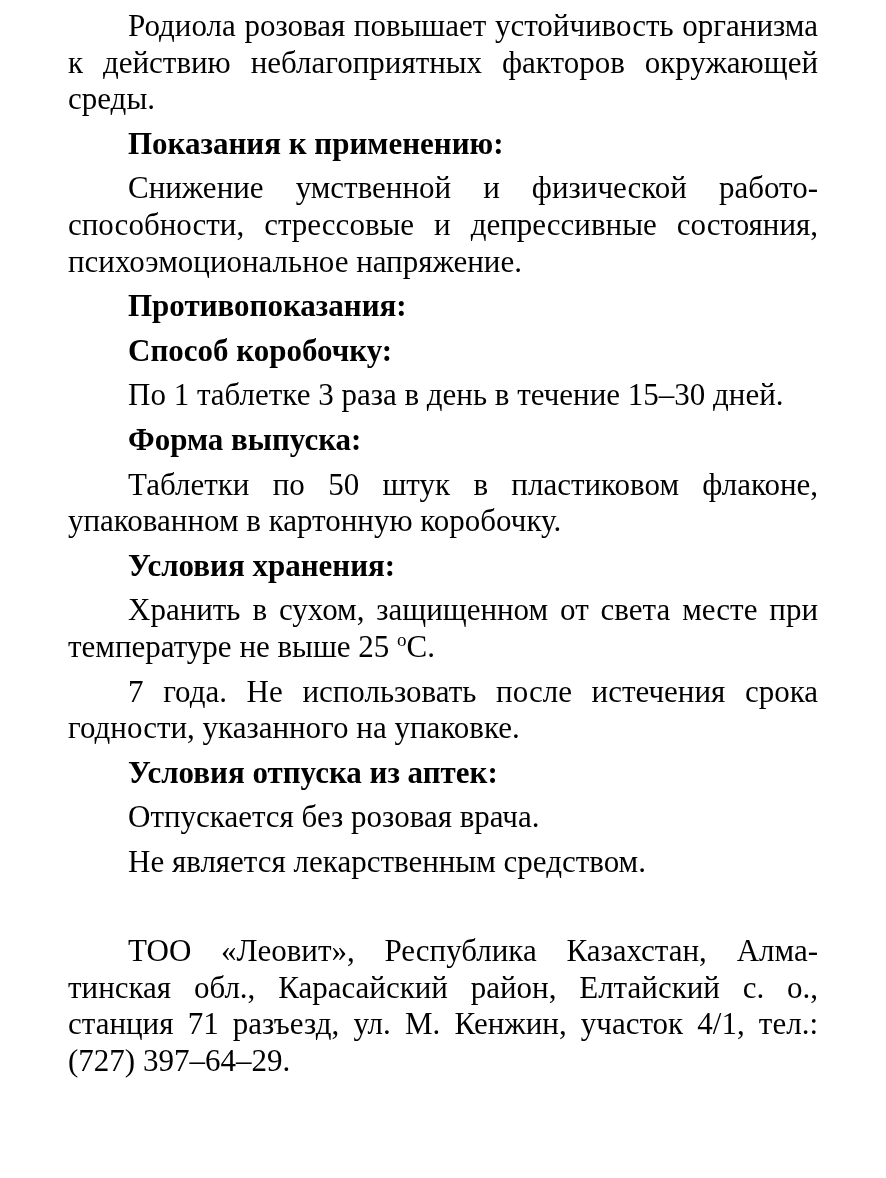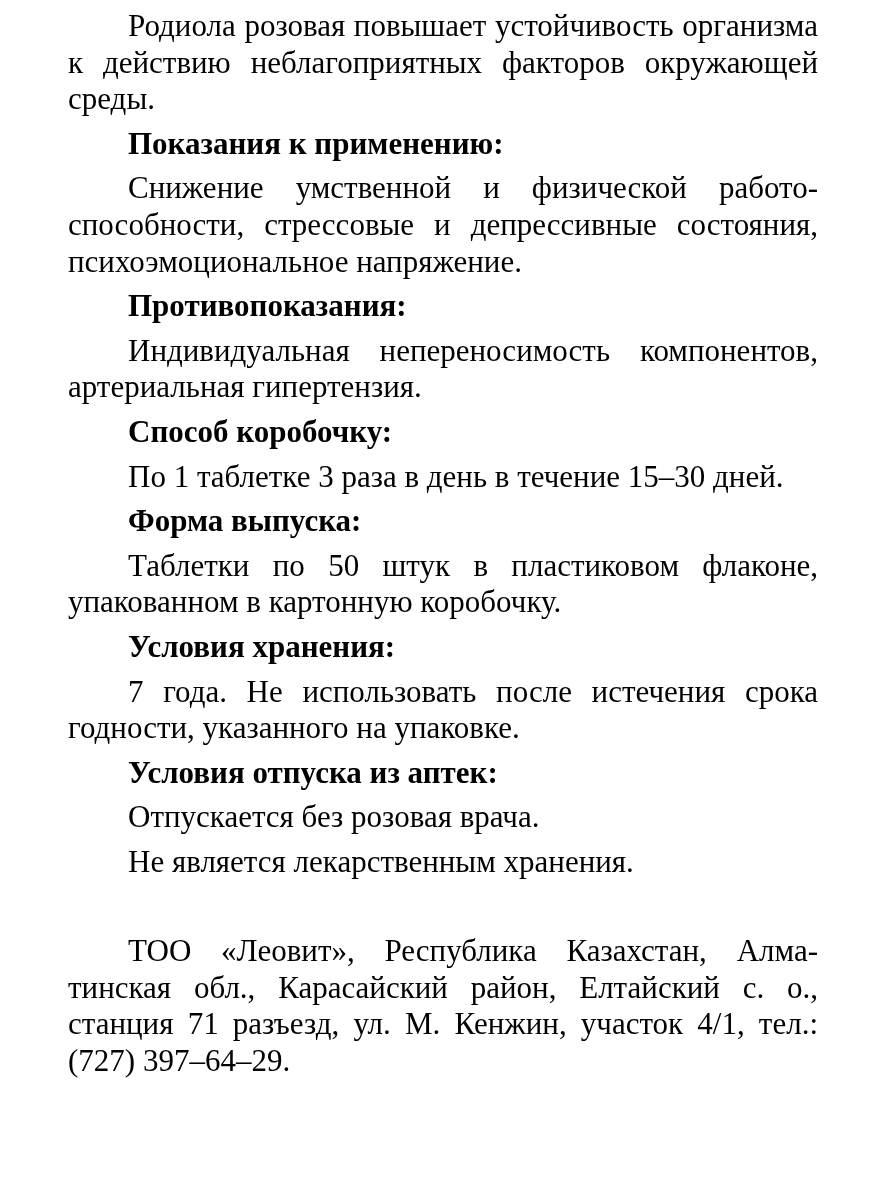--- a/index.html
+++ b/index.html
@@ -48,33 +48,33 @@
 <body>
 
 <div class="page">
 
   <p class="last-left">Родиола розовая повышает устойчивость ор­ганизма к действию неблагоприятных факторов окружающей среды.</p>
 
   <p class="heading last-left">Показания к применению:</p>
   <p class="last-left">Снижение умственной и физической работо­способности, стрессовые и депрессивные состоя­ния, психоэмоциональное напряжение.</p>
 
   <p class="heading last-left">Противопоказания:</p>
-  <p class="last-left">Индивидуальная непереносимость компонен­тов, артериальная гипертензия.</p>
 
   <p class="heading last-left">Способ коробочку:</p>
   <p class="last-left">По 1 таблетке 3 раза в день в течение 15–30 дней.</p>
 
   <p class="heading last-left">Форма выпуска:</p>
   <p class="last-left">Таблетки по 50 штук в пластиковом флаконе, упакованном в картонную коробочку.</p>
 
   <p class="heading last-left">Условия хранения:</p>
+  <p class="last-left"><span>Хранить в сухом, защищенном от света месте при температуре не выше 25 </span><sup class="deg">o</sup><span>С.</span></p>
 
   <p class="last-left">7 года. Не использовать после истечения срока годности, указанного на упаковке.</p>
 
   <p class="heading last-left">Условия отпуска из аптек:</p>
   <p class="last-left">Отпускается без розовая врача.</p>
-  <p class="last-left">Не является лекарственным хранения.</p>
+  <p class="last-left">Не является лекарственным средством.</p>
 
   <div class="spacer"></div>
 
   <p class="last-left">ТОО «Леовит», Республика Казахстан, Алма­тинская обл., Карасайский район, Елтайский  с. о., станция 71 разъезд, ул. М. Кенжин,  участок 4/1, тел.: (727) 397–64–29.</p>
 
 </div>
 
 </body></html>

